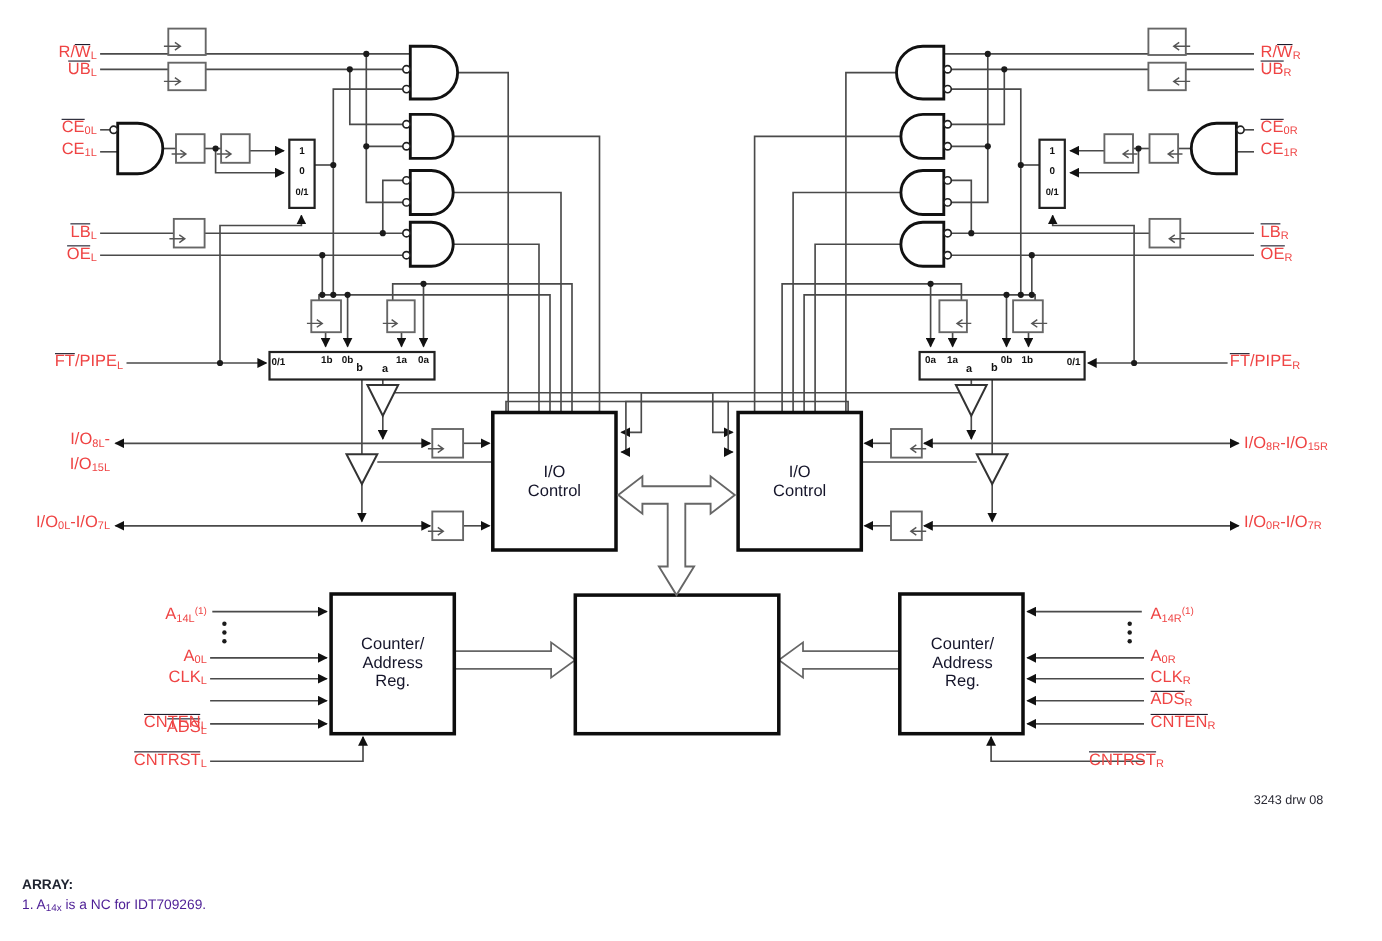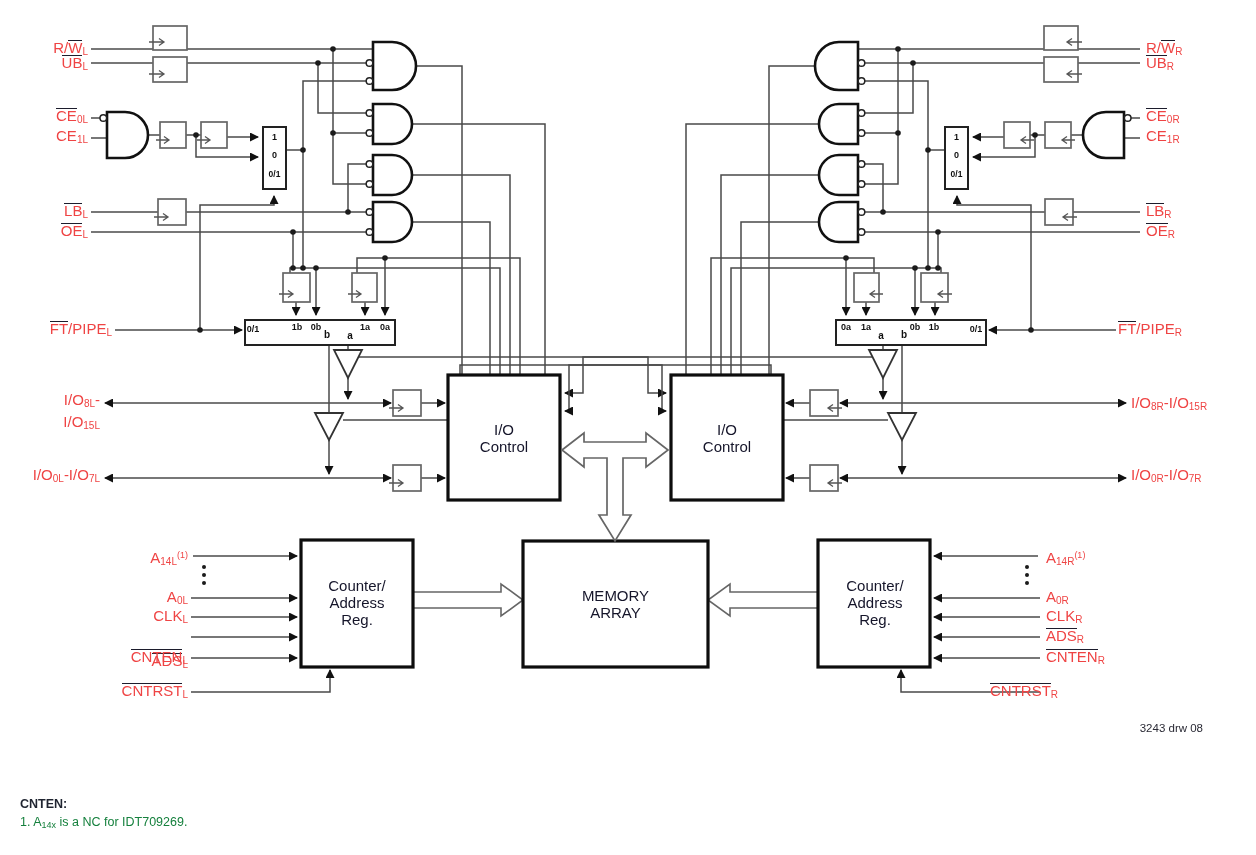--- a/index.html
+++ b/index.html
@@ -9,21 +9,21 @@
   .sig{position:absolute;font-size:15px;line-height:16px;white-space:nowrap;color:#ef4444;}
   .sig .ov{display:inline-block;border-top:1.6px solid #1c1c2c;line-height:14px;}
   .sig .sub{font-size:10px;vertical-align:-2px;}
   .sig .sup{font-size:9px;vertical-align:5px;}
   .blk{position:absolute;text-align:center;font-size:15px;line-height:17px;color:#15152a;}
   .mx{position:absolute;font-size:9px;font-weight:bold;color:#111;text-align:center;line-height:10px;}
   .mx.lg{font-size:10px;}
   .mx.sm{font-size:8.5px;}
   .footer-code{position:absolute;font-size:11.5px;color:#2a2a35;text-align:right;}
   .note-h{position:absolute;font-size:12.5px;font-weight:bold;color:#1f2430;}
-  .note-t{position:absolute;font-size:12.5px;color:#15803d;}
+  .note-t{position:absolute;font-size:12.5px;color:#4c1d95;}
   .note-t .sub{font-size:9px;vertical-align:-2px;}
 </style>
 </head>
 <body>
 
 <div id="stage">
 
   <svg id="wiring" width="1256" height="855" viewBox="0 0 1256 855">
     <defs>
       <marker id="ah" markerUnits="userSpaceOnUse" markerWidth="9" markerHeight="9" viewBox="0 0 9 9" refX="8" refY="4.5" orient="auto-start-reverse">
@@ -197,24 +197,20 @@
   <div class="sig" style="left:990px;top:683px"><span class="ov">CNTRST</span><span class="sub">R</span></div>
 
   <div class="blk" style="left:448px;top:421px;width:112px">
     <div>I/O</div>
       <div>Control</div>
   </div>
   <div class="blk" style="left:671px;top:421px;width:112px">
     <div>I/O</div>
       <div>Control</div>
   </div>
-  <div class="blk" style="left:523px;top:587px;width:185px">
-    <div>MEMORY</div>
-      <div>ARRAY</div>
-  </div>
   <div class="blk" style="left:301px;top:577px;width:112px">
     <div>Counter/</div>
       <div>Address</div>
       <div>Reg.</div>
   </div>
   <div class="blk" style="left:819px;top:577px;width:112px">
     <div>Counter/</div>
       <div>Address</div>
       <div>Reg.</div>
   </div>
@@ -236,16 +232,16 @@
 
   <div class="mx" style="left:838px;top:322px;width:16px">0a</div>
   <div class="mx" style="left:858px;top:322px;width:16px">1a</div>
   <div class="mx lg" style="left:875px;top:331px;width:12px">a</div>
   <div class="mx lg" style="left:898px;top:330px;width:12px">b</div>
   <div class="mx" style="left:907px;top:322px;width:16px">0b</div>
   <div class="mx" style="left:926px;top:322px;width:16px">1b</div>
   <div class="mx" style="left:966px;top:324px;width:20px">0/1</div>
 
   <div class="footer-code" style="left:1040px;top:722px;width:163px">3243 drw 08</div>
-  <div class="note-h" style="left:20px;top:797px">CNTEN:</div>
+  <div class="note-h" style="left:20px;top:797px">ARRAY:</div>
   <div class="note-t" style="left:20px;top:815px"><span>1.  A</span><span class="sub">14x</span><span> is a NC for IDT709269.</span></div>
 
 </div>
 
 </body></html>

